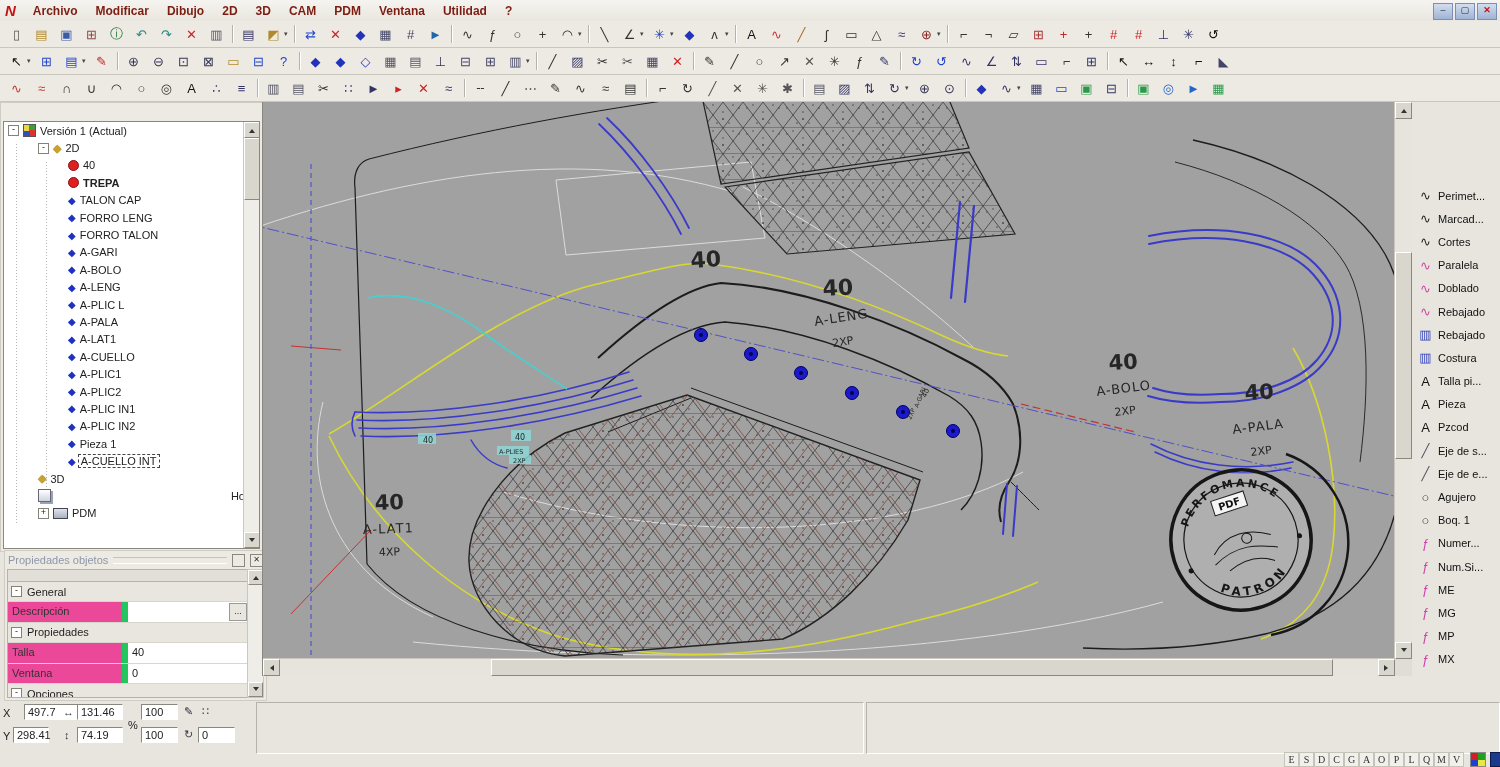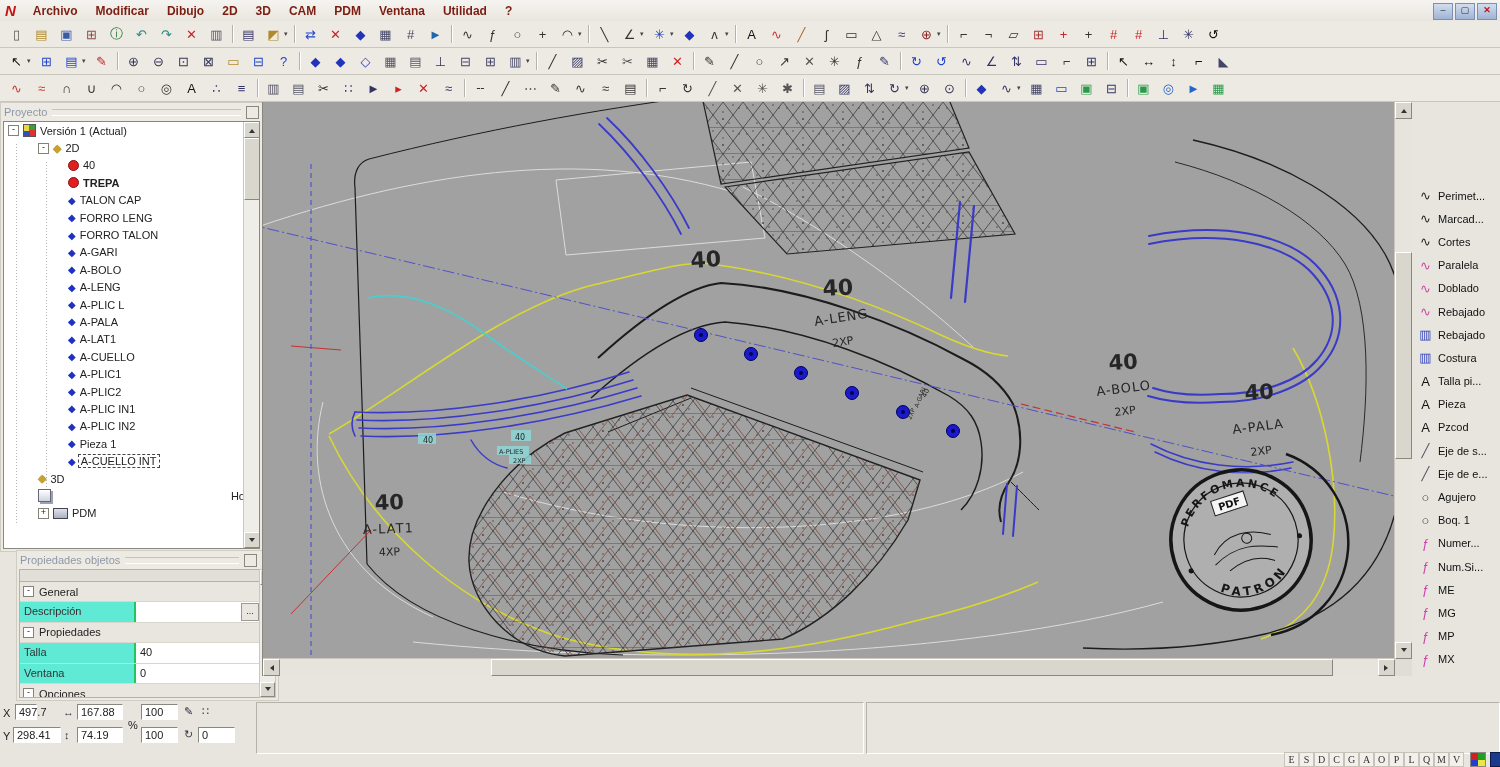--- a/index.html
+++ b/index.html
@@ -57,28 +57,28 @@
   .sb-arrow{width:15px;height:15px;background:#d9d6ce;border:1px solid;border-color:#fff #8a877f #8a877f #fff;
             display:flex;align-items:center;justify-content:center}
   .tri{width:0;height:0;border:3px solid transparent}
   .tri.up{border-bottom:4px solid #333;margin-top:-2px}
   .tri.down{border-top:4px solid #333;margin-bottom:-2px}
   .tri.left{border-right:4px solid #333;margin-left:-2px}
   .tri.right{border-left:4px solid #333;margin-right:-2px}
   .sb-thumb{background:#d9d6ce;border:1px solid;border-color:#fff #8a877f #8a877f #fff}
 
   
-  #propiedades{left:16px;top:550px;width:261px;height:149px}
+  #propiedades{left:4px;top:550px;width:261px;height:149px}
   #prop-head{position:absolute;left:2px;top:18px;right:17px;height:11px;background:#e2dfd8;
              border:1px solid #b5b2aa}
   #prop-rows{position:absolute;left:2px;top:30px;right:17px;bottom:2px;background:#fff;
              border:1px solid #b5b2aa;overflow:hidden}
   .prow{display:flex;height:19.4px;border-bottom:1px solid #d9d6ce;align-items:stretch;font-size:11px}
   .psec{flex:1;background:#e9e6df;display:flex;align-items:center;gap:5px;padding-left:3px}
-  .plabel{width:106px;background:#5eead4;padding:3px 4px 0;border-right:2px solid #22c55e;color:#333}
+  .plabel{width:106px;background:#ec4899;padding:3px 4px 0;border-right:6px solid #22c55e;color:#333}
   .pval{flex:1;background:#fff;padding:3px 4px 0}
   .pbtn{width:16px;margin:1px;border:1px solid #999;background:#e9e6df;font-size:9px;
         text-align:center;line-height:14px}
   #prop-scroll{position:absolute;right:2px;top:18px;bottom:2px;width:15px;background:#efede8;
                border:1px solid #cac7bf}
 
   
   #canvas-wrap{left:262px;top:102px;width:1149px;height:574px;background:#a1a1a1;border-left:1px solid #8a877f}
   #vscroll{position:absolute;right:0;top:0;width:17px;height:557px;background:#e7e4dd;border-left:1px solid #cac7bf}
   #hscroll{position:absolute;left:0;bottom:0;height:17px;width:1132px;background:#e7e4dd;border-top:1px solid #cac7bf}
@@ -302,25 +302,20 @@
     <span class="tbtn" style="color: rgb(42, 154, 74);">▣</span>
     <span class="tbtn" style="color: rgb(51, 51, 102);">⊟</span>
     <span class="tsep"></span>
     <span class="tbtn" style="color: rgb(42, 154, 74);">▣</span>
     <span class="tbtn" style="color: rgb(34, 102, 204);">◎</span>
     <span class="tbtn" style="color: rgb(34, 102, 204);">►</span>
     <span class="tbtn" style="color: rgb(42, 154, 74);">▦</span>
   </div>
 
 <div id="proyecto" class="panel abs">
-  <div class="panel-title">
-    <span>Proyecto</span>
-    <span class="ptlines"></span>
-    <span class="pbox"></span>
-  </div>
   <div id="tree">
     <div id="tree-rows">
         <div class="trow" style="padding-left: 4px;">
           <span class="exp">-</span>
           <span class="i-root"></span>
           <span class="tlabel">Versión 1 (Actual)</span>
         </div>
         <div class="trow" style="padding-left: 34px;">
           <span class="exp">-</span>
           <span class="i-gd">◆</span>
@@ -744,29 +739,29 @@
       </div>
       <div class="tool">
         <span class="ticon" style="color: rgb(204, 68, 170);">ƒ</span>
         <span>MX</span>
       </div>
     </div>
 </div>
 
 <div>
   <span class="slabel" style="left:3px;top:707px">X</span>
-  <span class="sfield" style="left:15px;top:704px;width:22px">497.7</span>
+  <span class="sfield" style="left:24px;top:704px;width:66px">497.7</span>
   <span class="sicon" style="left:63px;top:706px">↔</span>
-  <span class="sfield" style="left:77px;top:704px;width:46px">167.88</span>
+  <span class="sfield" style="left:77px;top:704px;width:46px">131.46</span>
   <span class="sfield" style="left:141px;top:704px;width:37px">100</span>
   <span class="sicon" style="left:184px;top:705px">✎</span>
   <span class="sicon" style="left:202px;top:705px">∷</span>
 
   <span class="slabel" style="left:3px;top:730px">Y</span>
-  <span class="sfield" style="left:13px;top:727px;width:48px">298.41</span>
+  <span class="sfield" style="left:13px;top:727px;width:36px">298.41</span>
   <span class="sicon" style="left:64px;top:729px">↕</span>
   <span class="sfield" style="left:77px;top:727px;width:46px">74.19</span>
   <span class="slabel" style="left:128px;top:719px">%</span>
   <span class="sfield" style="left:141px;top:727px;width:37px">100</span>
   <span class="sicon" style="left:184px;top:728px">↻</span>
   <span class="sfield" style="left:198px;top:727px;width:37px">0</span>
 
   <div class="sunken" style="left:256px;top:702px;width:606px;height:50px"></div>
   <div class="sunken" style="left:866px;top:702px;width:632px;height:50px"></div>
 

